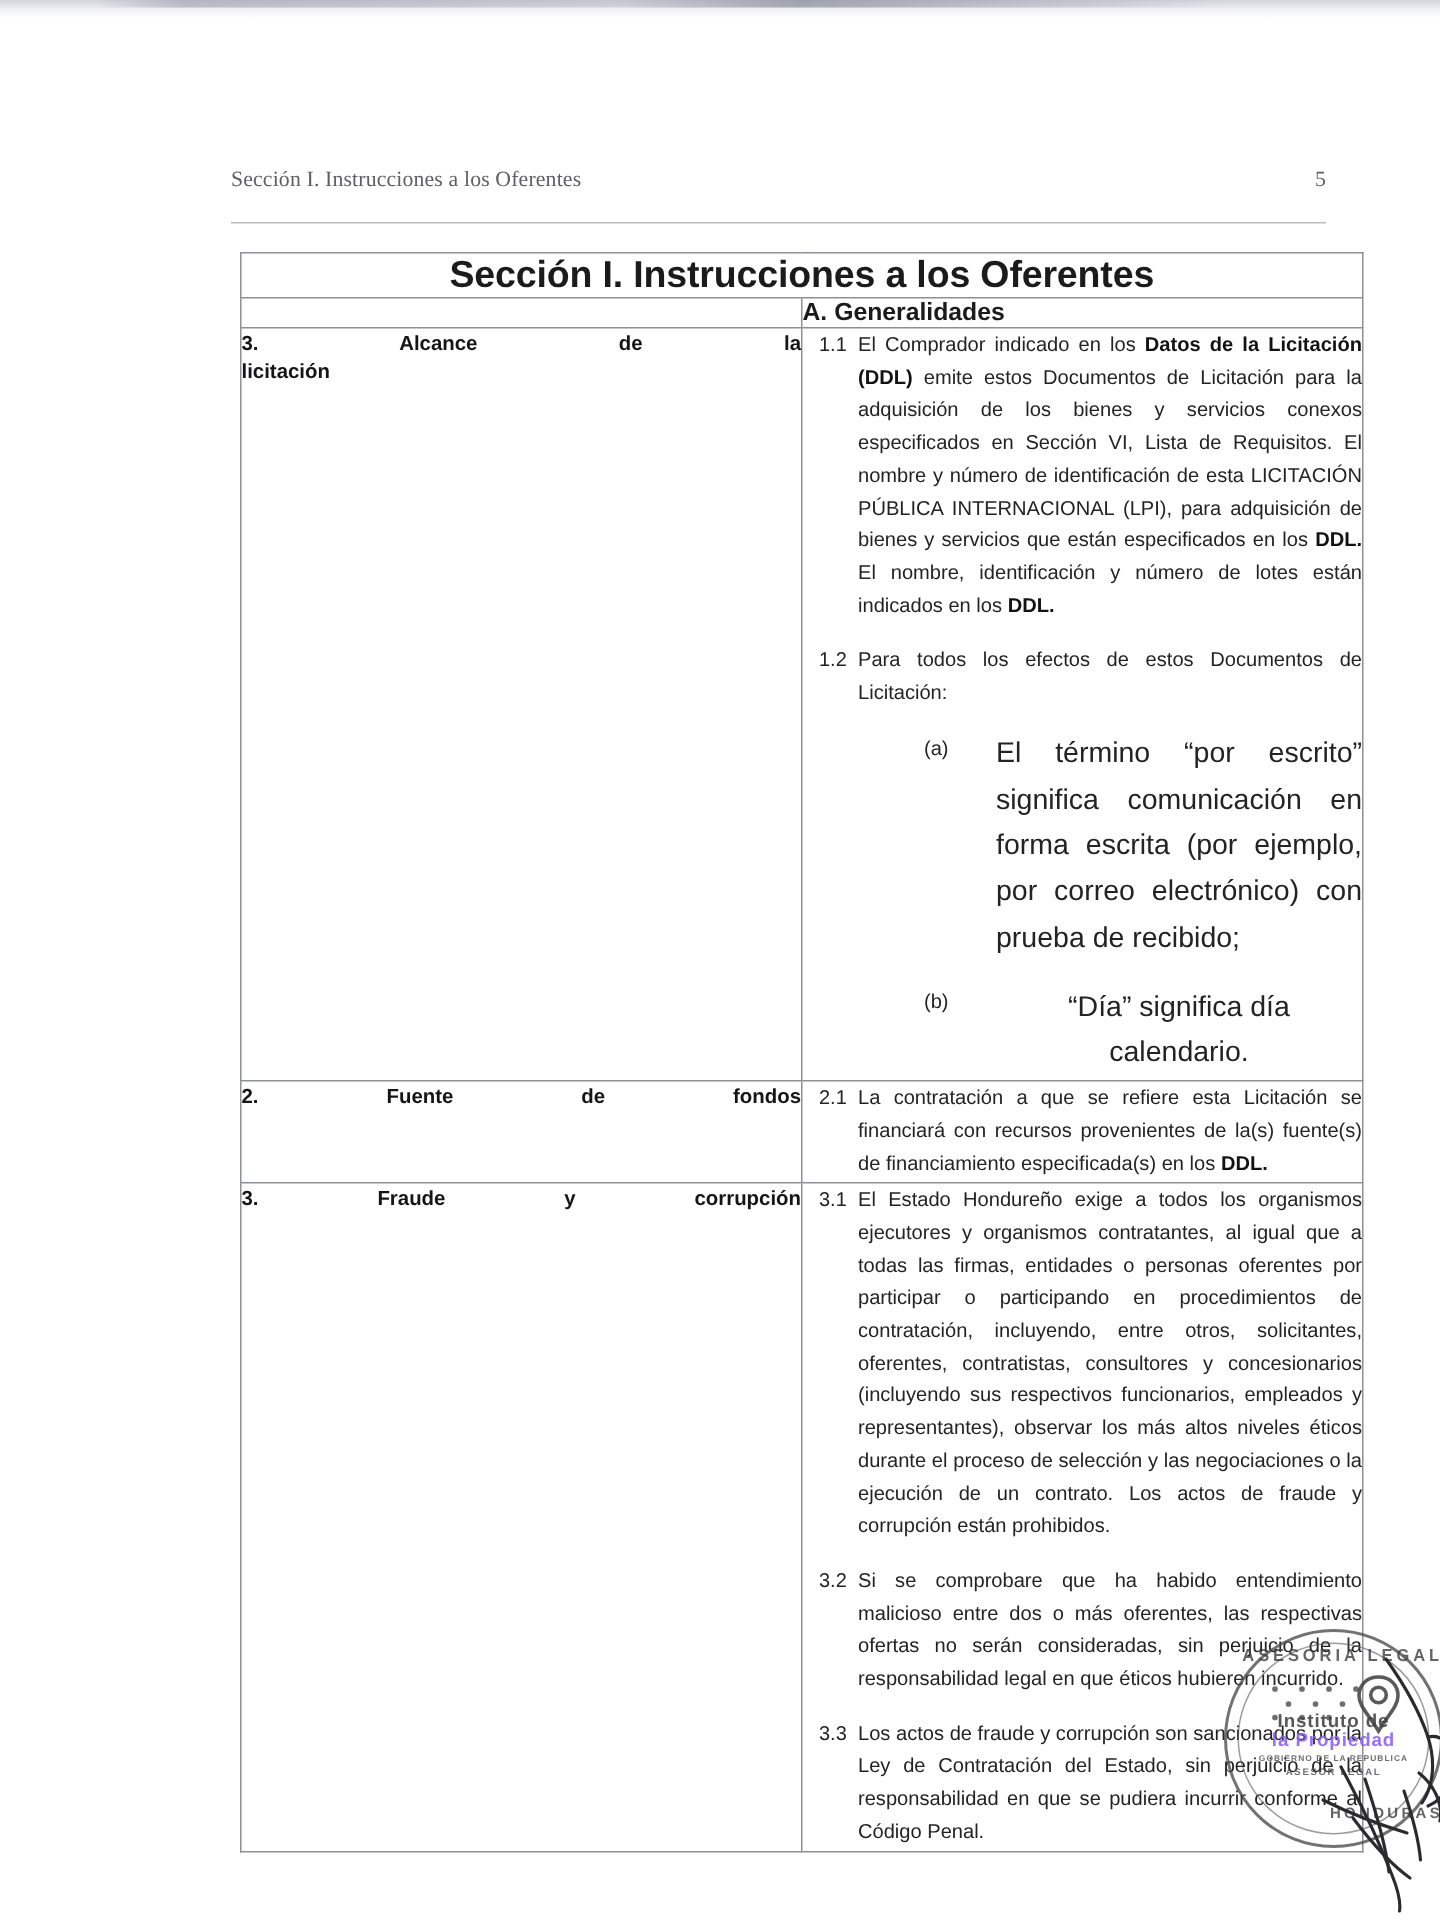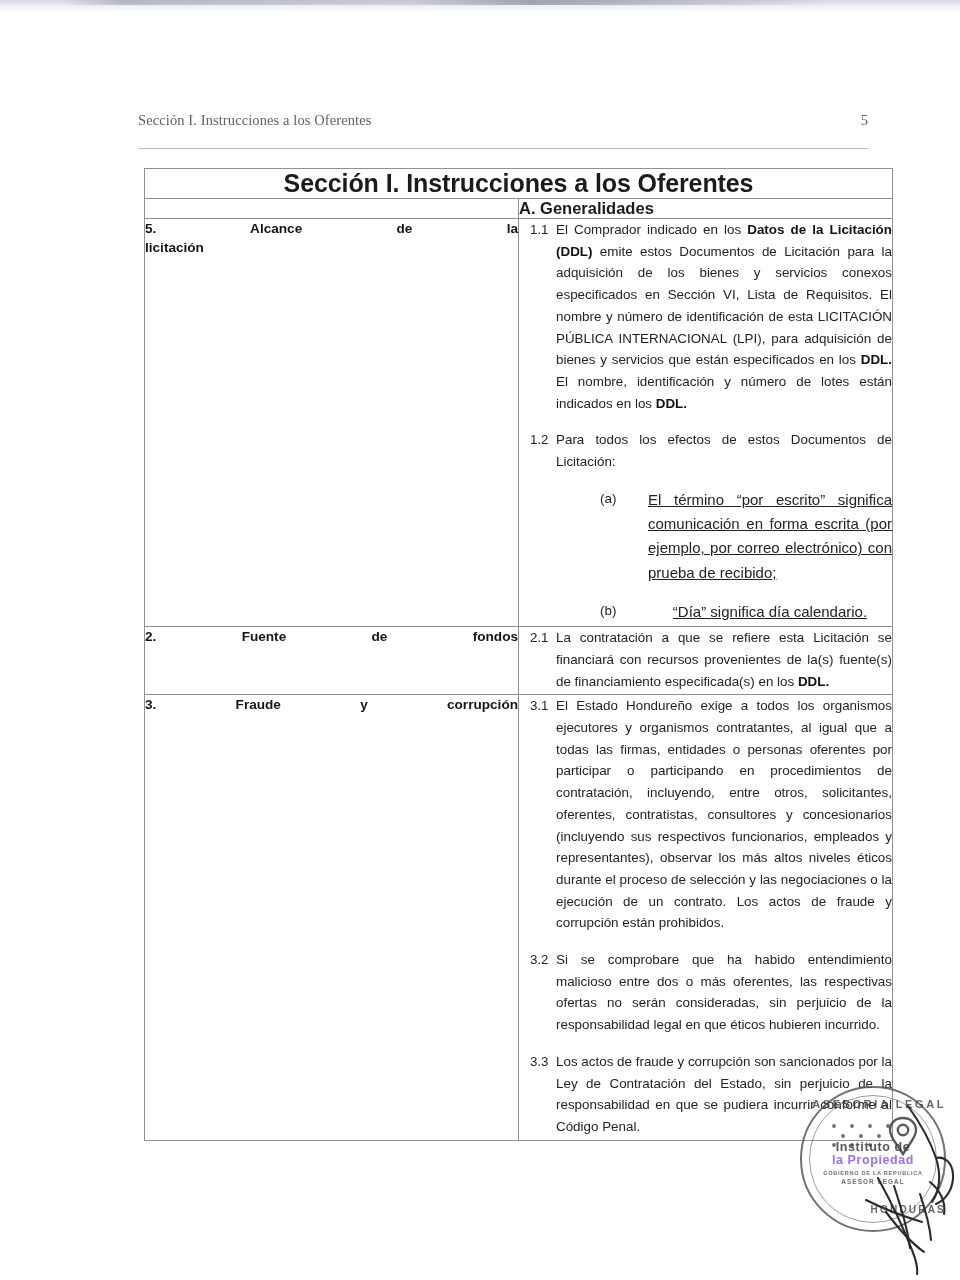--- a/index.html
+++ b/index.html
@@ -35,21 +35,21 @@
       rgba(150,155,170,0.0) 0%,
       rgba(150,155,170,0.55) 8%,
       rgba(165,170,182,0.35) 46%,
       rgba(120,126,142,0.6) 62%,
       rgba(150,155,170,0.30) 88%,
       rgba(150,155,170,0.0) 100%);
   }
 
   .page {
     position: absolute;
-    top: 0; left: 0;
+    top: 0; left: 16px;
     width: 820px;
     height: 1280px;
   }
 
   
   .running-header {
     position: absolute;
     left: 138px;
     top: 112px;
     width: 730px;
@@ -171,26 +171,25 @@
   }
   .sub-letter {
     flex: 0 0 auto;
     width: 48px;
     font-size: 13.4px;
     color: #232323;
     line-height: 1.62;
   }
   .sub-text {
     flex: 1 1 auto;
-    font-size: 15px;
+    font-size: 19px;
     color: #232323;
     line-height: 1.62;
     text-align: justify;
     hyphens: none;
-    text-decoration: underline;
   }
   .sub-text.nojust { text-align: center; }
 
   
   .stamp-wrap {
     position: absolute;
     left: 790px;
     top: 1082px;
     width: 170px;
     height: 198px;
@@ -322,21 +321,21 @@
         </td>
       </tr>
       <tr>
         <td class="sub-left">&nbsp;</td>
         <td class="sub-head-cell">
           <div class="sub-head">A. Generalidades</div>
         </td>
       </tr>
 
     <tr>
-          <td class="label-cell"><span>5. Alcance de</span> <span>la</span><span class="label-tail">licitación</span></td>
+          <td class="label-cell"><span>3. Alcance de</span> <span>la</span><span class="label-tail">licitación</span></td>
           <td class="body-cell">
             <div class="clause">
               <div class="clause-num">1.1</div>
               <div style="flex: 1 1 auto;">
                 <div class="clause-text"><span>El Comprador indicado en los </span><b>Datos de la Licitación (DDL)</b><span> emite estos Documentos de Licitación para la adquisición de los bienes y servicios conexos especificados en Sección VI, Lista de Requisitos. El nombre y número de identificación de esta LICITACIÓN PÚBLICA INTERNACIONAL (LPI), para adquisición de bienes y servicios que están especificados en los </span><b>DDL.</b><span> El nombre, identificación y número de lotes están indicados en los </span><b>DDL.</b></div>
               </div>
             </div>
             <div class="clause">
               <div class="clause-num">1.2</div>
               <div style="flex: 1 1 auto;">

